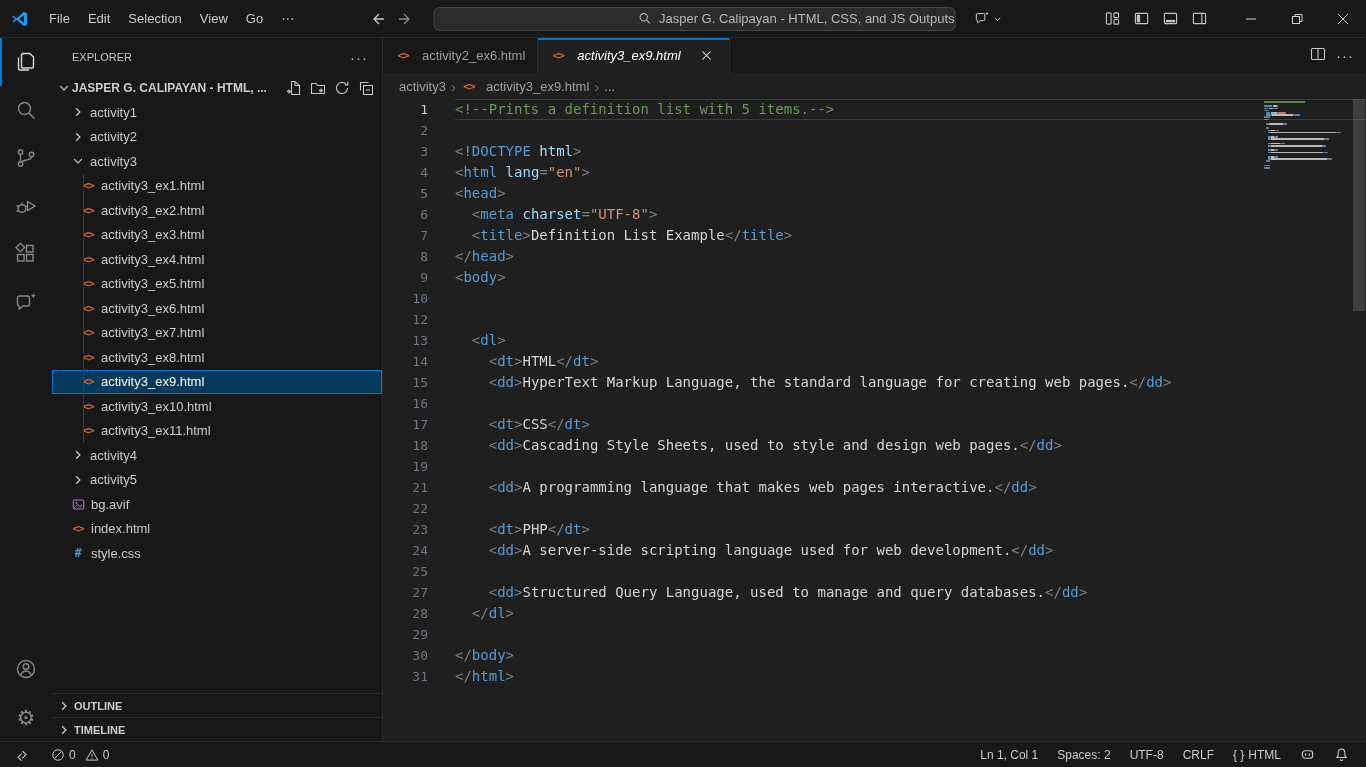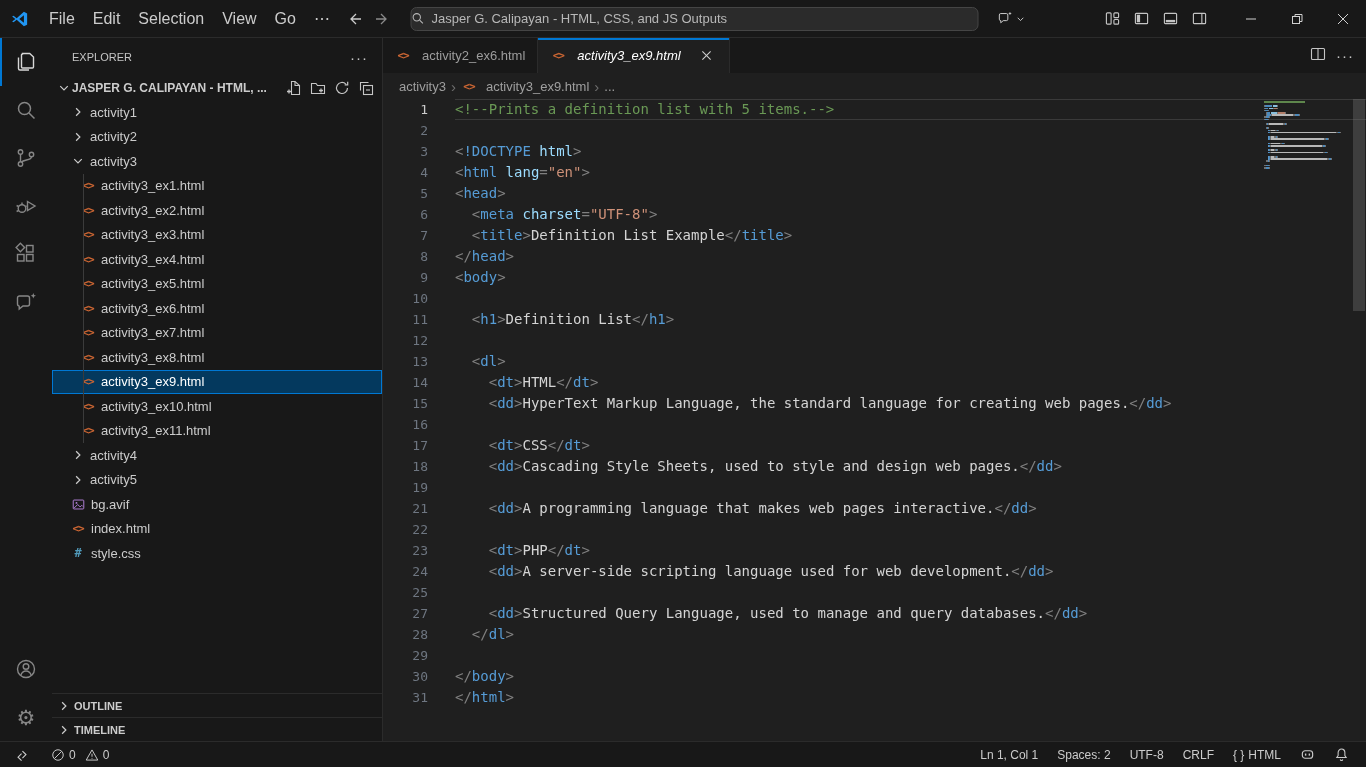--- a/index.html
+++ b/index.html
@@ -4,27 +4,27 @@
 <style>
   * { box-sizing: border-box; margin: 0; padding: 0; }
   html,body { width:1366px; height:767px; overflow:hidden; background:#1f1f1f;
     font-family:"Liberation Sans", sans-serif; color:#cccccc; }
   .window { position:relative; width:1366px; height:767px; display:flex; flex-direction:column; }
 
   
   .titlebar { height:38px; background:#181818; border-bottom:1px solid #2b2b2b;
     display:flex; align-items:center; position:relative; flex-shrink:0; }
   .logo { width:40px; display:flex; justify-content:center; align-items:center; }
-  .menus { display:flex; font-size:16px; color:#cccccc; }
+  .menus { display:flex; font-size:13px; color:#cccccc; }
   .menu-item { padding:0 9px; height:26px; line-height:26px; border-radius:5px; }
   .tb-center { position:absolute; left:50%; transform:translateX(-50%); display:flex; align-items:center; }
   .nav-arrow { width:28px; height:26px; display:flex; align-items:center; justify-content:center; color:#cccccc; }
   .nav-arrow.fwd { color:#8a8a8a; margin-right:14px; }
-  .searchbox { width:568px; height:24px; background:#2b2b2b; border:1px solid #454545; border-radius:6px;
-    display:flex; align-items:center; justify-content:flex-start; gap:7px; font-size:13px; color:#b8b8b8; }
+  .searchbox { width:522px; height:24px; background:#2b2b2b; border:1px solid #454545; border-radius:6px;
+    display:flex; align-items:center; justify-content:flex-end; gap:7px; font-size:13px; color:#b8b8b8; }
   .copilot-btn { margin-left:18px; display:flex; align-items:center; gap:2px; color:#cccccc; }
   .tb-right { margin-left:auto; display:flex; align-items:center; height:100%; }
   .tb-icon { width:29px; height:26px; display:flex; align-items:center; justify-content:center; color:#c5c5c5; }
   .layout-group { display:flex; margin-right:14px; }
   .win-btn { width:46px; height:38px; display:flex; align-items:center; justify-content:center; color:#d0d0d0; }
 
   
   .main { flex:1; display:flex; min-height:0; }
   .activitybar { width:52px; background:#181818; display:flex; flex-direction:column; align-items:stretch; flex-shrink:0; }
   .ab-icon { height:48px; display:flex; align-items:center; justify-content:center; color:#868686;
@@ -497,24 +497,20 @@
             </div>
             <div class="code-row">
               <div class="gutter">9</div>
               <div class="content"><span class="p">&lt;</span><span class="t">body</span><span class="p">&gt;</span></div>
             </div>
             <div class="code-row">
               <div class="gutter">10</div>
               <div class="content"></div>
             </div>
             <div class="code-row">
-              <div class="gutter">11</div>
-              <div class="content"><span class="x">  </span><span class="p">&lt;</span><span class="t">h1</span><span class="p">&gt;</span><span class="x">Definition List</span><span class="p">&lt;/</span><span class="t">h1</span><span class="p">&gt;</span></div>
-            </div>
-            <div class="code-row">
               <div class="gutter">12</div>
               <div class="content"></div>
             </div>
             <div class="code-row">
               <div class="gutter">13</div>
               <div class="content"><span class="x">  </span><span class="p">&lt;</span><span class="t">dl</span><span class="p">&gt;</span></div>
             </div>
             <div class="code-row">
               <div class="gutter">14</div>
               <div class="content"><span class="x">    </span><span class="p">&lt;</span><span class="t">dt</span><span class="p">&gt;</span><span class="x">HTML</span><span class="p">&lt;/</span><span class="t">dt</span><span class="p">&gt;</span></div>

